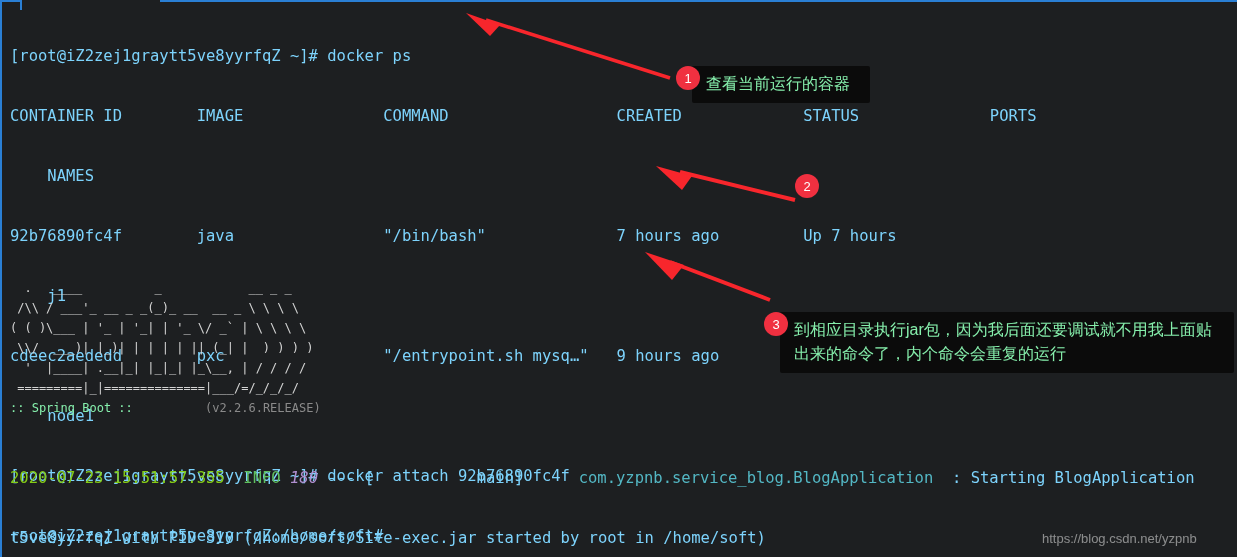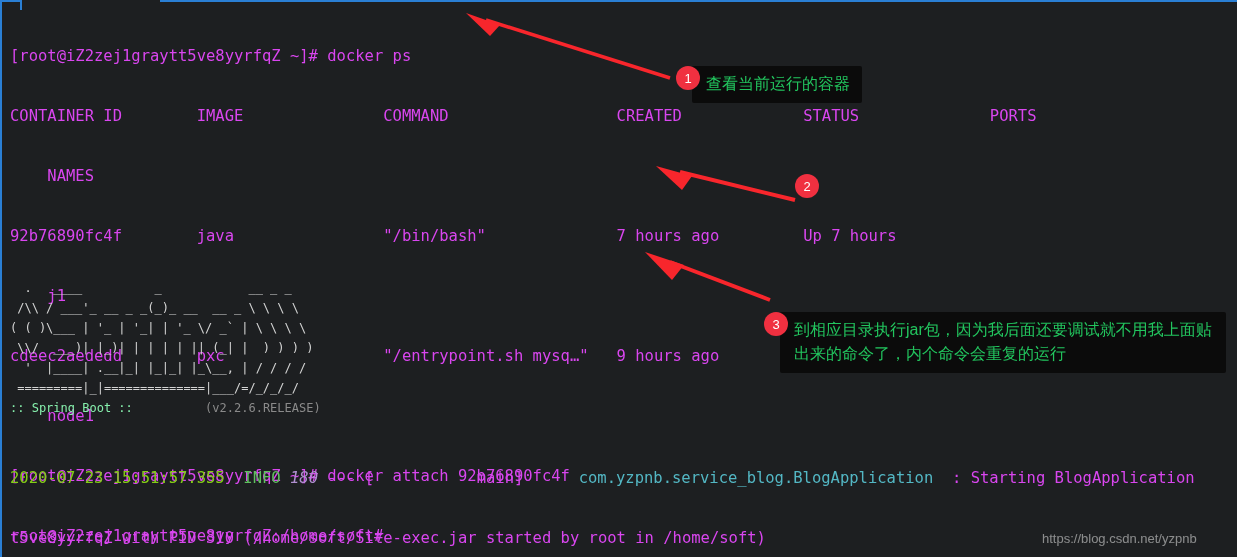--- a/index.html
+++ b/index.html
@@ -48,21 +48,21 @@
     width: 1230px;
     font-size: 15.5px;
     line-height: 20px;
     letter-spacing: 0px;
     white-space: pre;
     color: #d6d6d6;
   }
   .term .line { height: 20px; }
 
   
-  .c-white   { color: #d946ef; }
+  .c-white   { color: #7dd3fc; }
   .c-grey    { color: #84cc16; }
   .c-cyan    { color: #53b7c4; margin-left: 46px; }
   .c-green   { color: #5fbf5f; }
   .c-magenta { color: #b08fd0; font-style: italic; }
 
   .ascii {
     position: absolute;
     left: 10px;
     top: 278px;
     font-size: 12px;
@@ -100,25 +100,25 @@
     font-size: 13px;
     display: flex;
     align-items: center;
     justify-content: center;
     flex: 0 0 auto;
     z-index: 3;
     position: relative;
   }
   .bubble {
     background: #0b0b0b;
-    color: #22c55e;
+    color: #86efac;
     font-family: "Liberation Sans", sans-serif;
     font-size: 16px;
     line-height: 24px;
-    padding: 6px 12px 7px 14px;
+    padding: 6px 20px 7px 14px;
     margin-left: -8px;
     position: relative;
     z-index: 2;
     border-radius: 2px;
   }
   .bubble.wide { max-width: 420px; }
 
   .arrow-svg {
     position: absolute;
     left: 0; top: 0;

